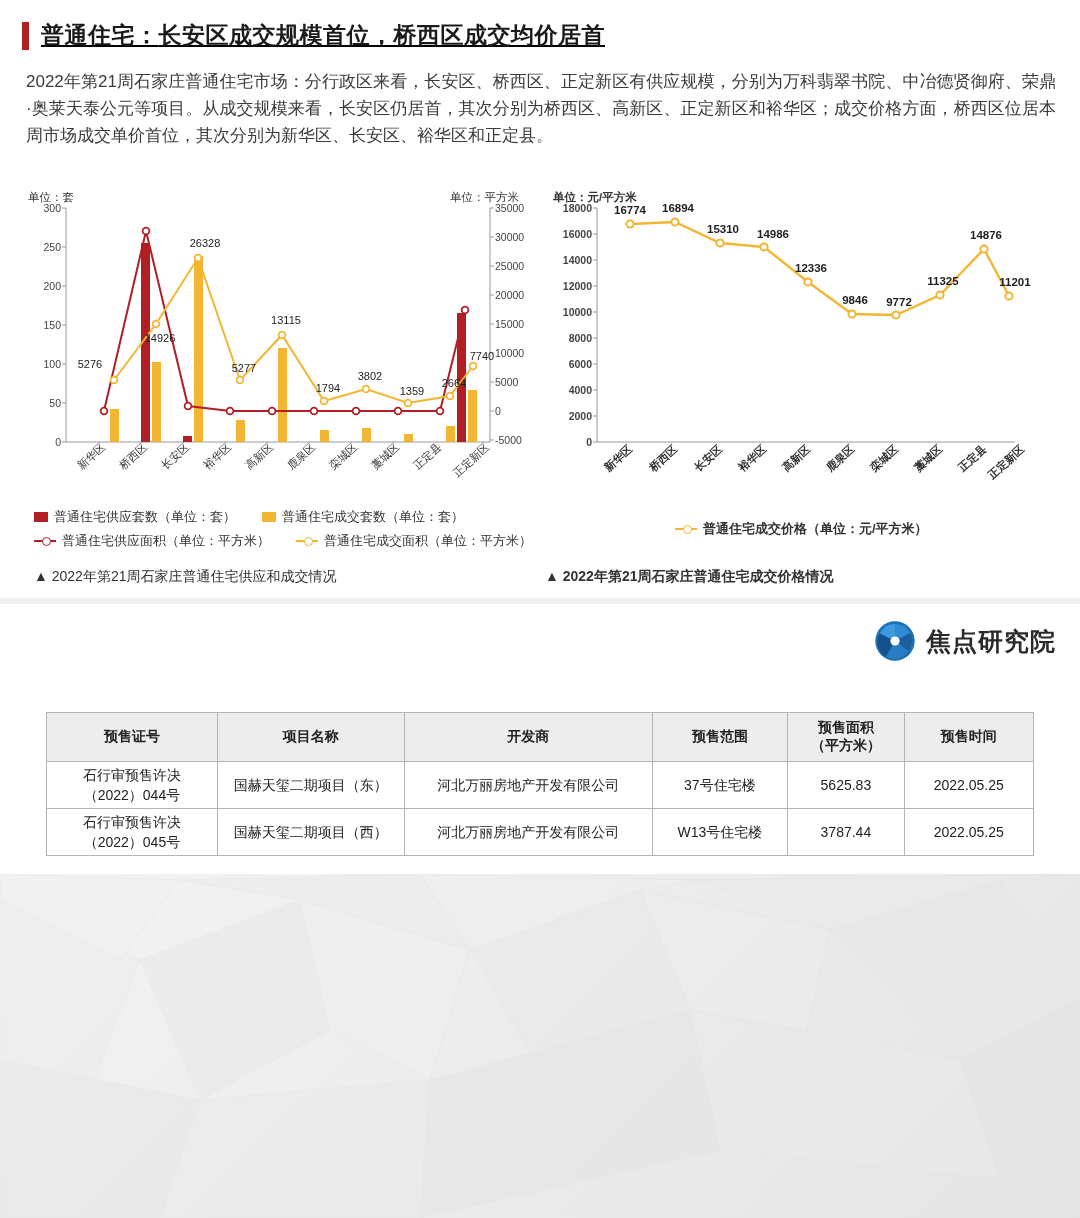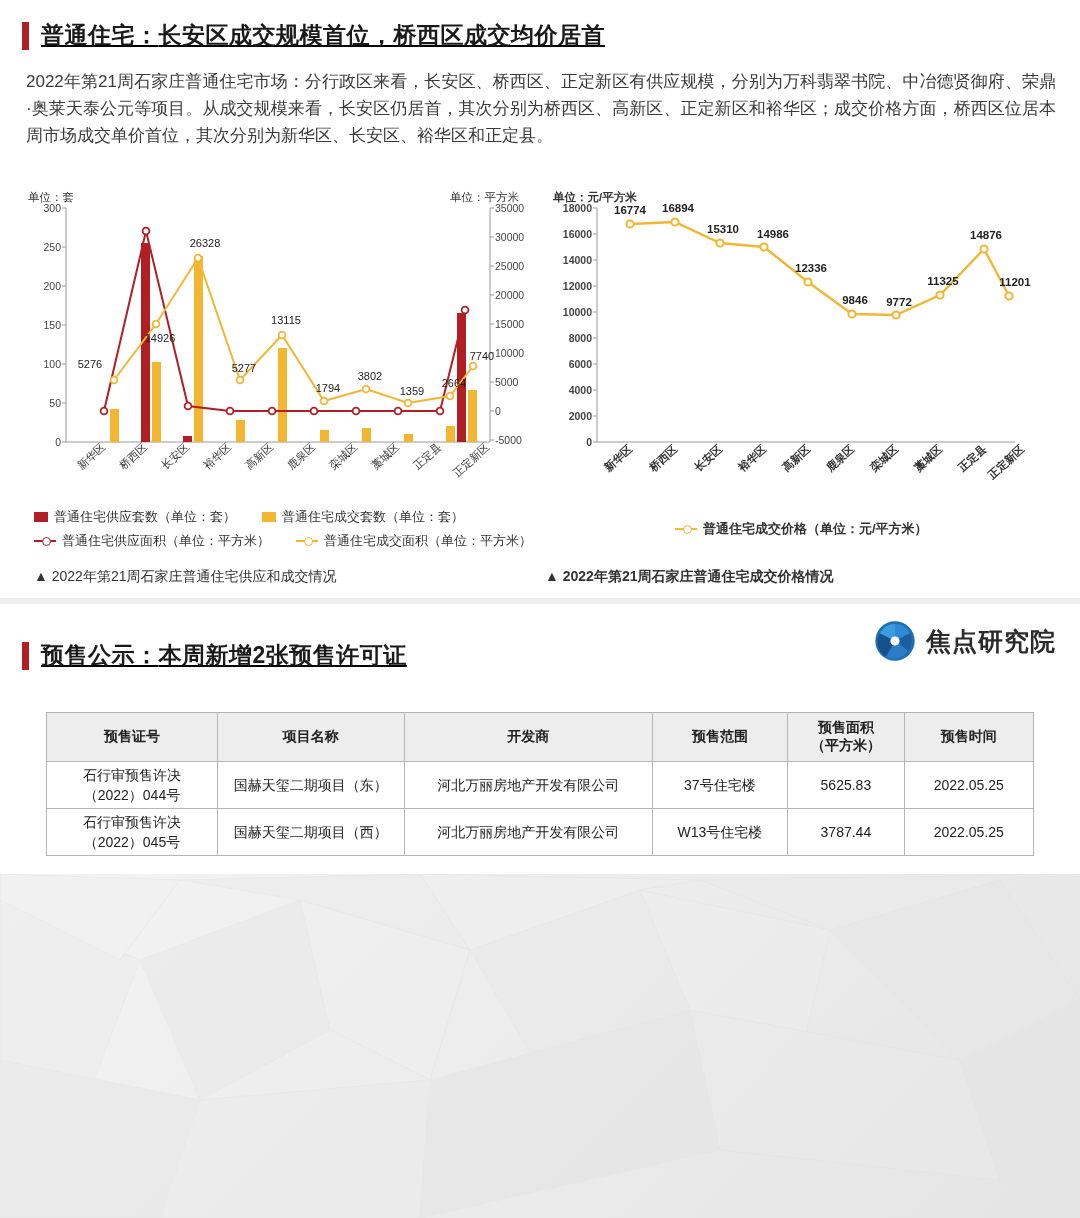--- a/index.html
+++ b/index.html
@@ -387,26 +387,20 @@
           <span>普通住宅成交价格（单位：元/平方米）</span>
         </span>
       </div>
     </div>
 
     <div class="caption" style="left:0px; top:378px;">▲ 2022年第21周石家庄普通住宅成交价格情况</div>
   </div>
 
   <div class="sec-bottom"></div>
 
-  <div class="heading" id="title-2">
-    <span class="bar"></span>
-    <span class="htext">
-      <span>预售公示：</span><span>本周新增2张预售许可证</span>
-    </span>
-  </div>
 
   <div class="logo">
     <svg class="logo-mark" viewBox="0 0 64 64">
       <circle cx="32" cy="32" r="30" fill="#1f6fb5"></circle>
       <path d="M32 6 A26 26 0 0 1 55 20 L32 32 Z" fill="#2f8ad6"></path>
       <path d="M55 20 A26 26 0 0 1 52 47 L32 32 Z" fill="#1a5e9e"></path>
       <path d="M52 47 A26 26 0 0 1 18 56 L32 32 Z" fill="#2a7cc4"></path>
       <path d="M18 56 A26 26 0 0 1 9 20 L32 32 Z" fill="#15528c"></path>
       <path d="M9 20 A26 26 0 0 1 32 6 L32 32 Z" fill="#3d9ae0"></path>
       <circle cx="32" cy="32" r="7" fill="#ffffff"></circle>

